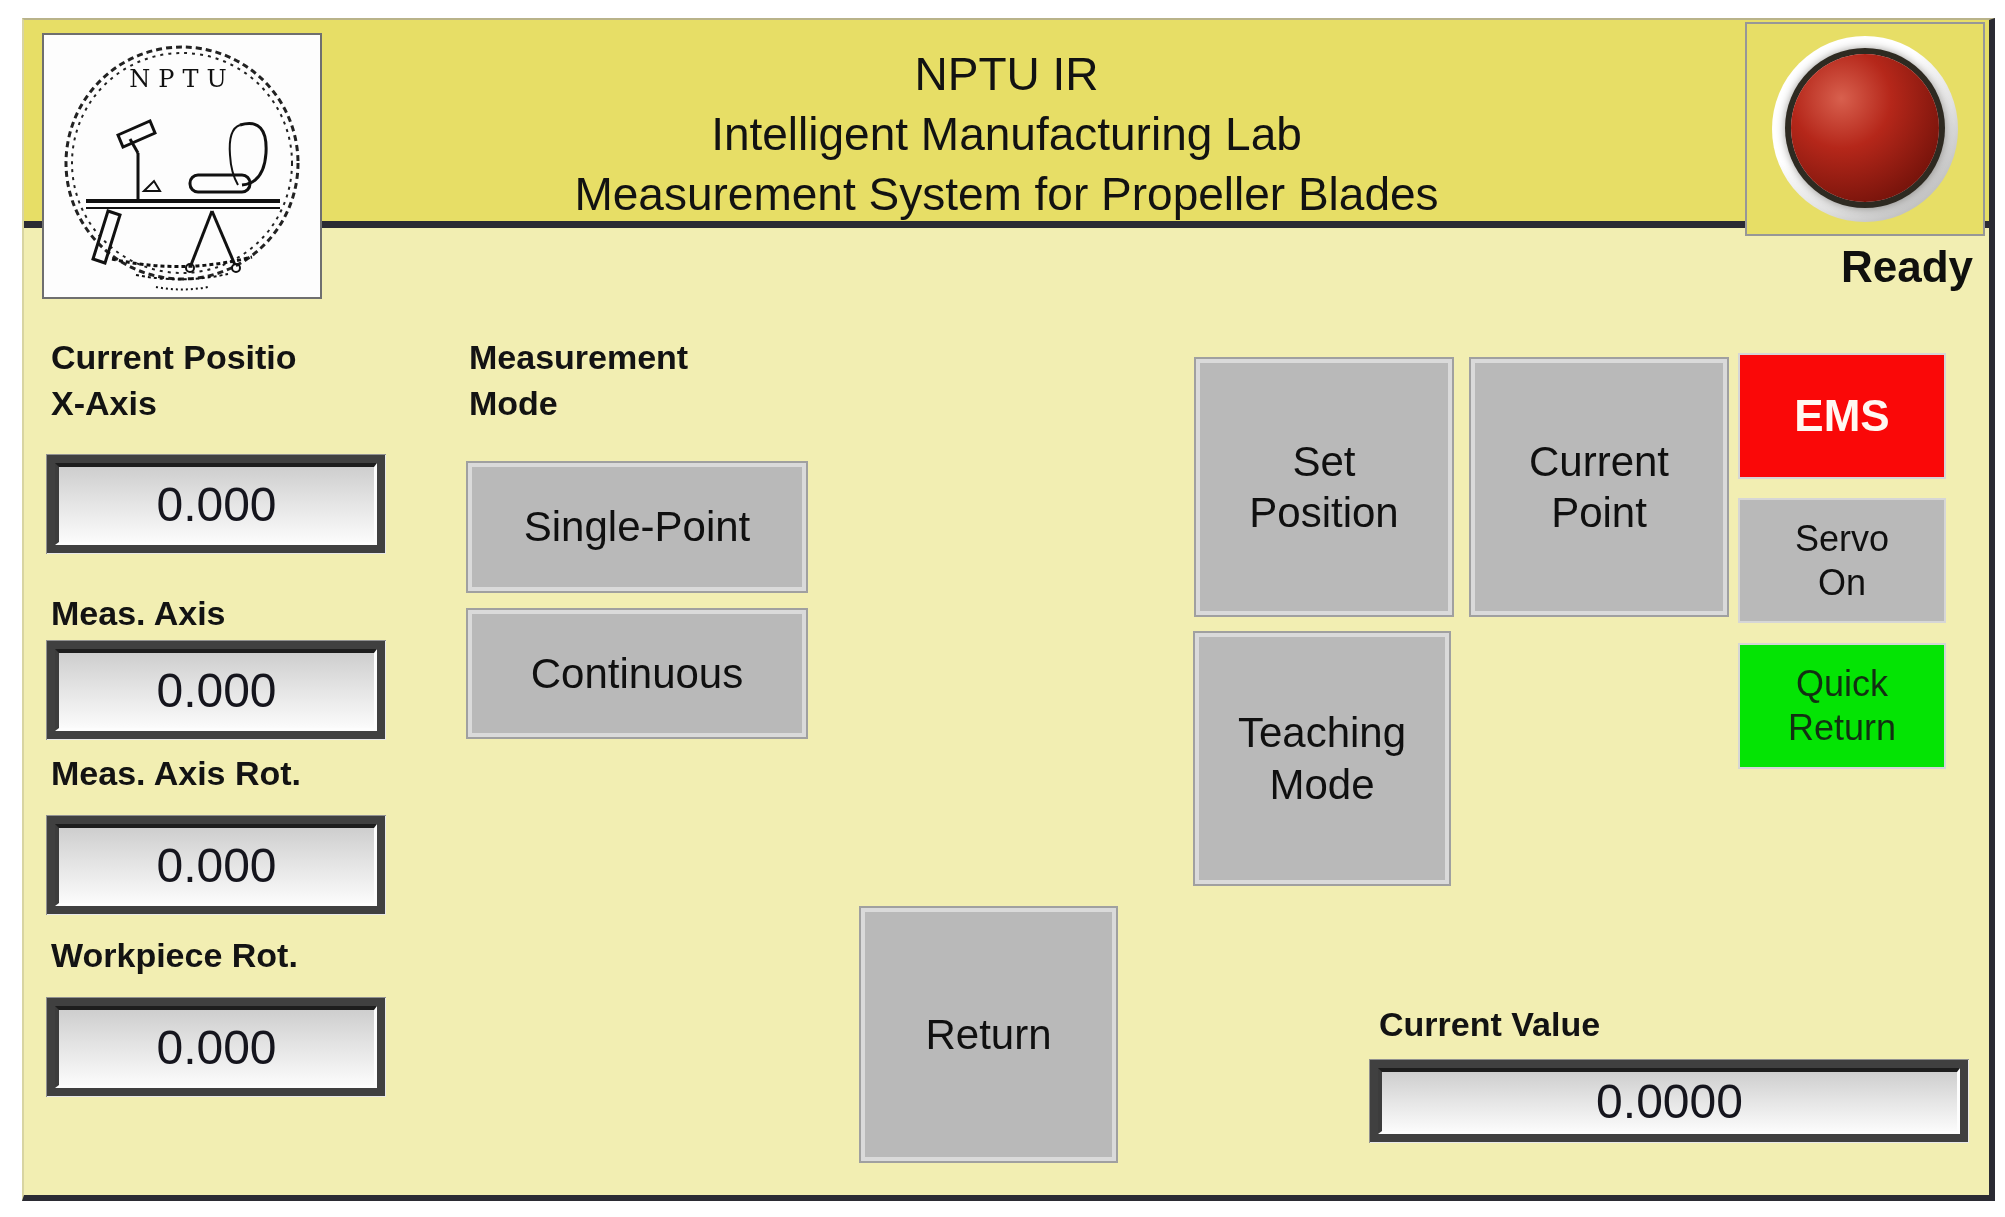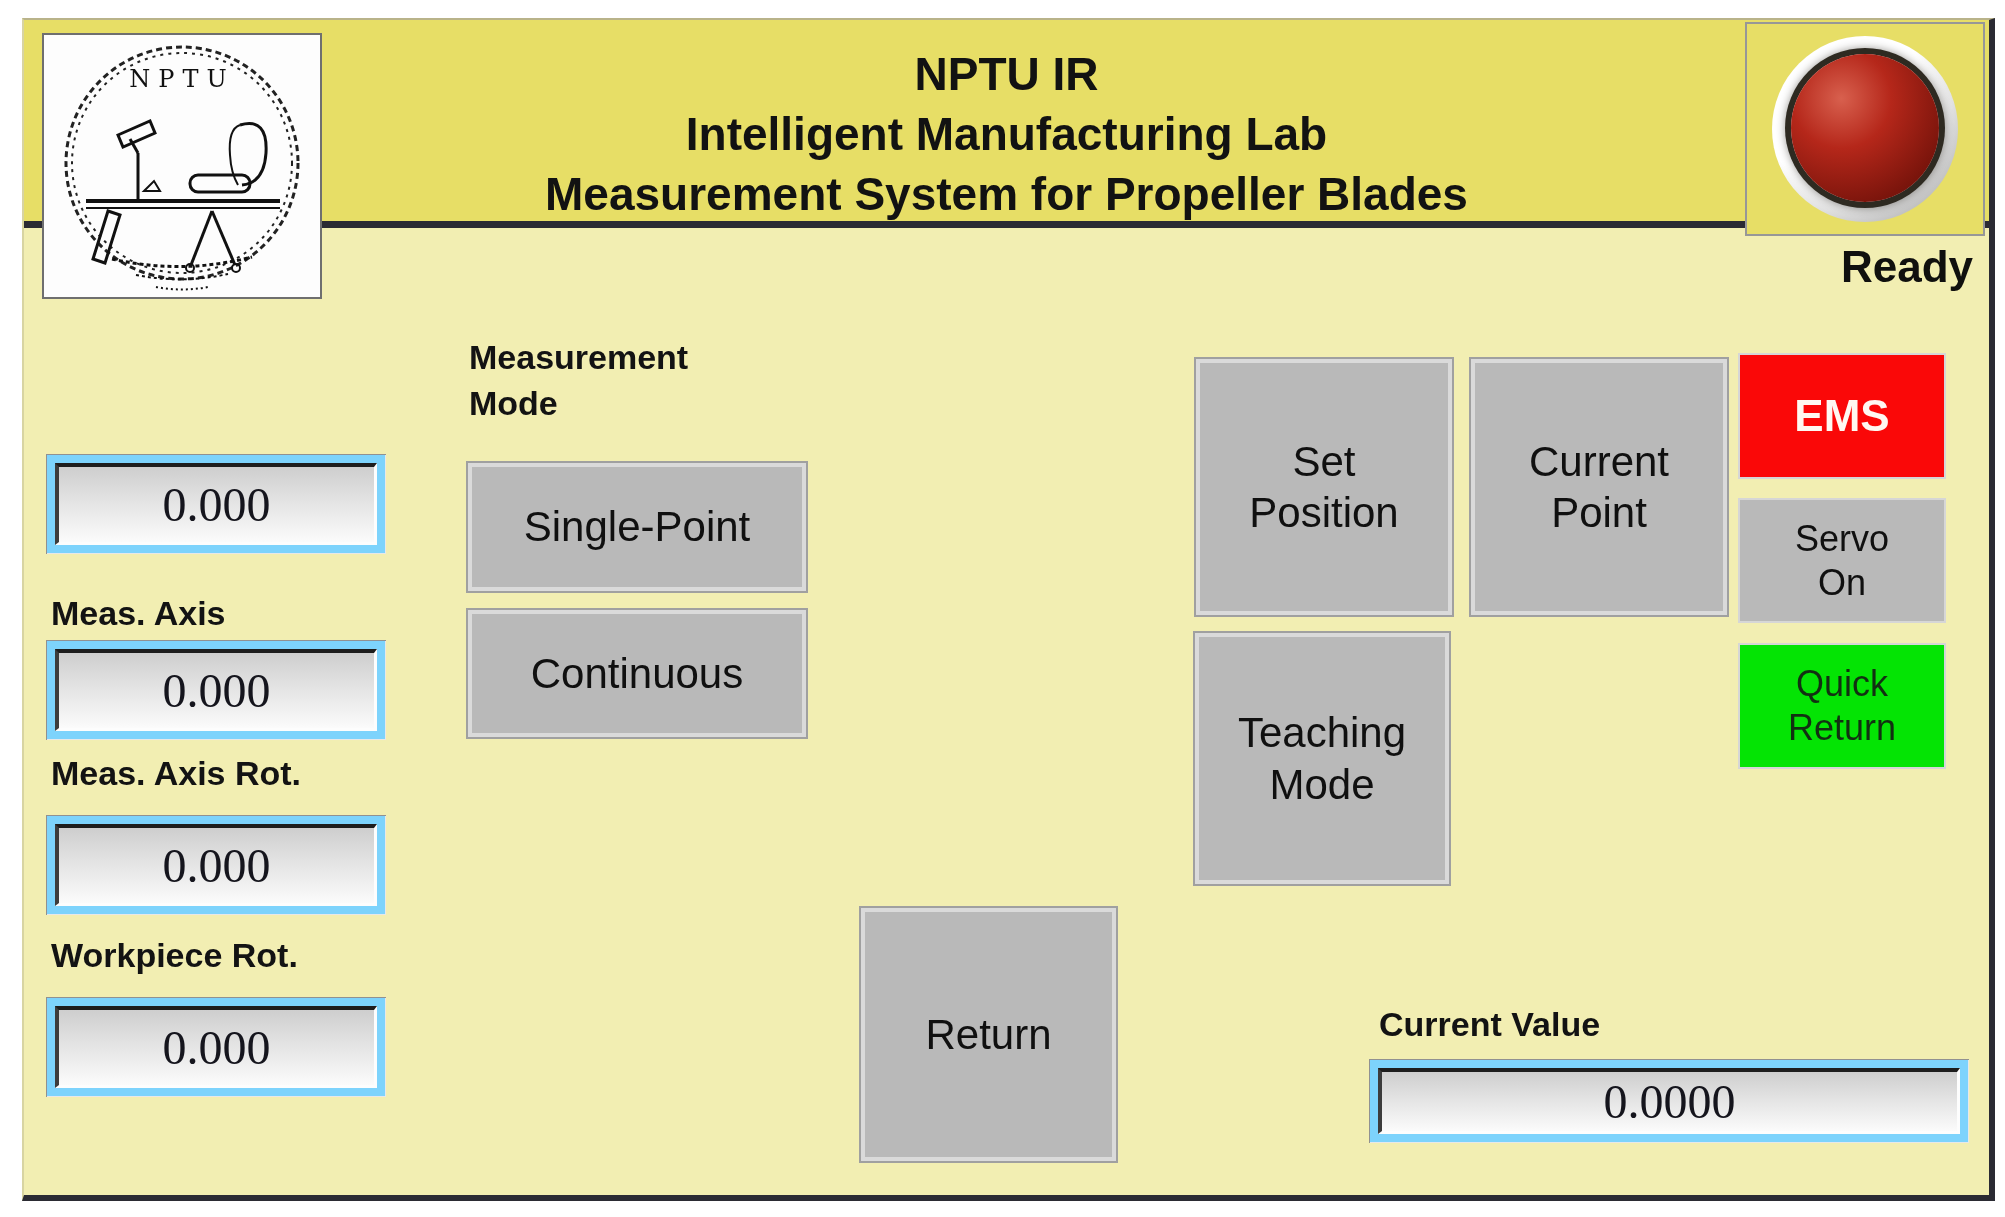--- a/index.html
+++ b/index.html
@@ -23,21 +23,21 @@
     box-sizing:border-box;
   }
   .logo-box {
     position:absolute; left:18px; top:13px; width:280px; height:266px;
     background:#fdfdfd; border:2px solid #6f6f6f; box-sizing:border-box;
   }
   .title-block {
     position:absolute; left:50%; top:24px; transform:translateX(-50%);
     text-align:center; white-space:nowrap;
   }
-  .title-line { font-size:46px; font-weight:700; line-height:60px; color:#121212; }
+  .title-line { font-size:46px; font-weight:400; line-height:60px; color:#121212; }
   .indicator-box {
     position:absolute; left:1721px; top:2px; width:240px; height:214px;
     background:var(--header-bg,#e7de66); border:2px solid #979797; box-sizing:border-box;
   }
   .orb-ring {
     position:absolute; left:25px; top:12px; width:186px; height:186px; border-radius:50%;
     background:radial-gradient(circle at 30% 25%, #ffffff 48%, #e2e2e2 66%, #8f8f8f 100%);
   }
   .orb-core {
     position:absolute; left:19px; top:18px; width:148px; height:148px; border-radius:50%;
@@ -46,23 +46,22 @@
   }
   .ready-label {
     position:absolute; right:16px; top:222px; font-size:44px; font-weight:700; color:#10100e;
   }
   
   .field-label {
     position:absolute; font-size:34px; font-weight:700; line-height:46px;
     color:#131313; white-space:pre-line;
   }
   .readout {
-    position:absolute; background:#7dd3fc; padding:9px; box-sizing:border-box;
+    position:absolute; background:#404040; padding:9px; box-sizing:border-box;
     box-shadow:inset 1px 1px 0 #919191, inset -1px -1px 0 #e8e8e8;
-    font-family:Liberation Serif, serif;
   }
   .readout-inner {
     width:100%; height:100%; box-sizing:border-box;
     border-top:4px solid #1d1d1d; border-left:4px solid #3c3c3c;
     border-right:3px solid #fdfdfd; border-bottom:3px solid #fdfdfd;
     background:linear-gradient(180deg,#cecece 0%,#e3e3e3 45%,#fbfbfb 100%);
     display:flex; align-items:center; justify-content:center;
     font-size:48px; color:#15151d;
   }
   
@@ -124,20 +123,22 @@
       </div>
 
       <div class="indicator-box">
         <div class="orb-ring">
           <div class="orb-core"></div>
         </div>
       </div>
       <div class="ready-label">Ready</div>
     </div>
 
+    <div class="field-label" style="left:27px; top:314px;">Current Positio
+X-Axis</div>
     <div class="readout" style="left:22px; top:434px; width:340px; height:100px;">
       <div class="readout-inner">0.000</div>
     </div>
 
     <div class="field-label" style="left:27px; top:570px;">Meas. Axis</div>
     <div class="readout" style="left:22px; top:620px; width:340px; height:100px;">
       <div class="readout-inner">0.000</div>
     </div>
 
     <div class="field-label" style="left:27px; top:730px;">Meas. Axis Rot.</div>

